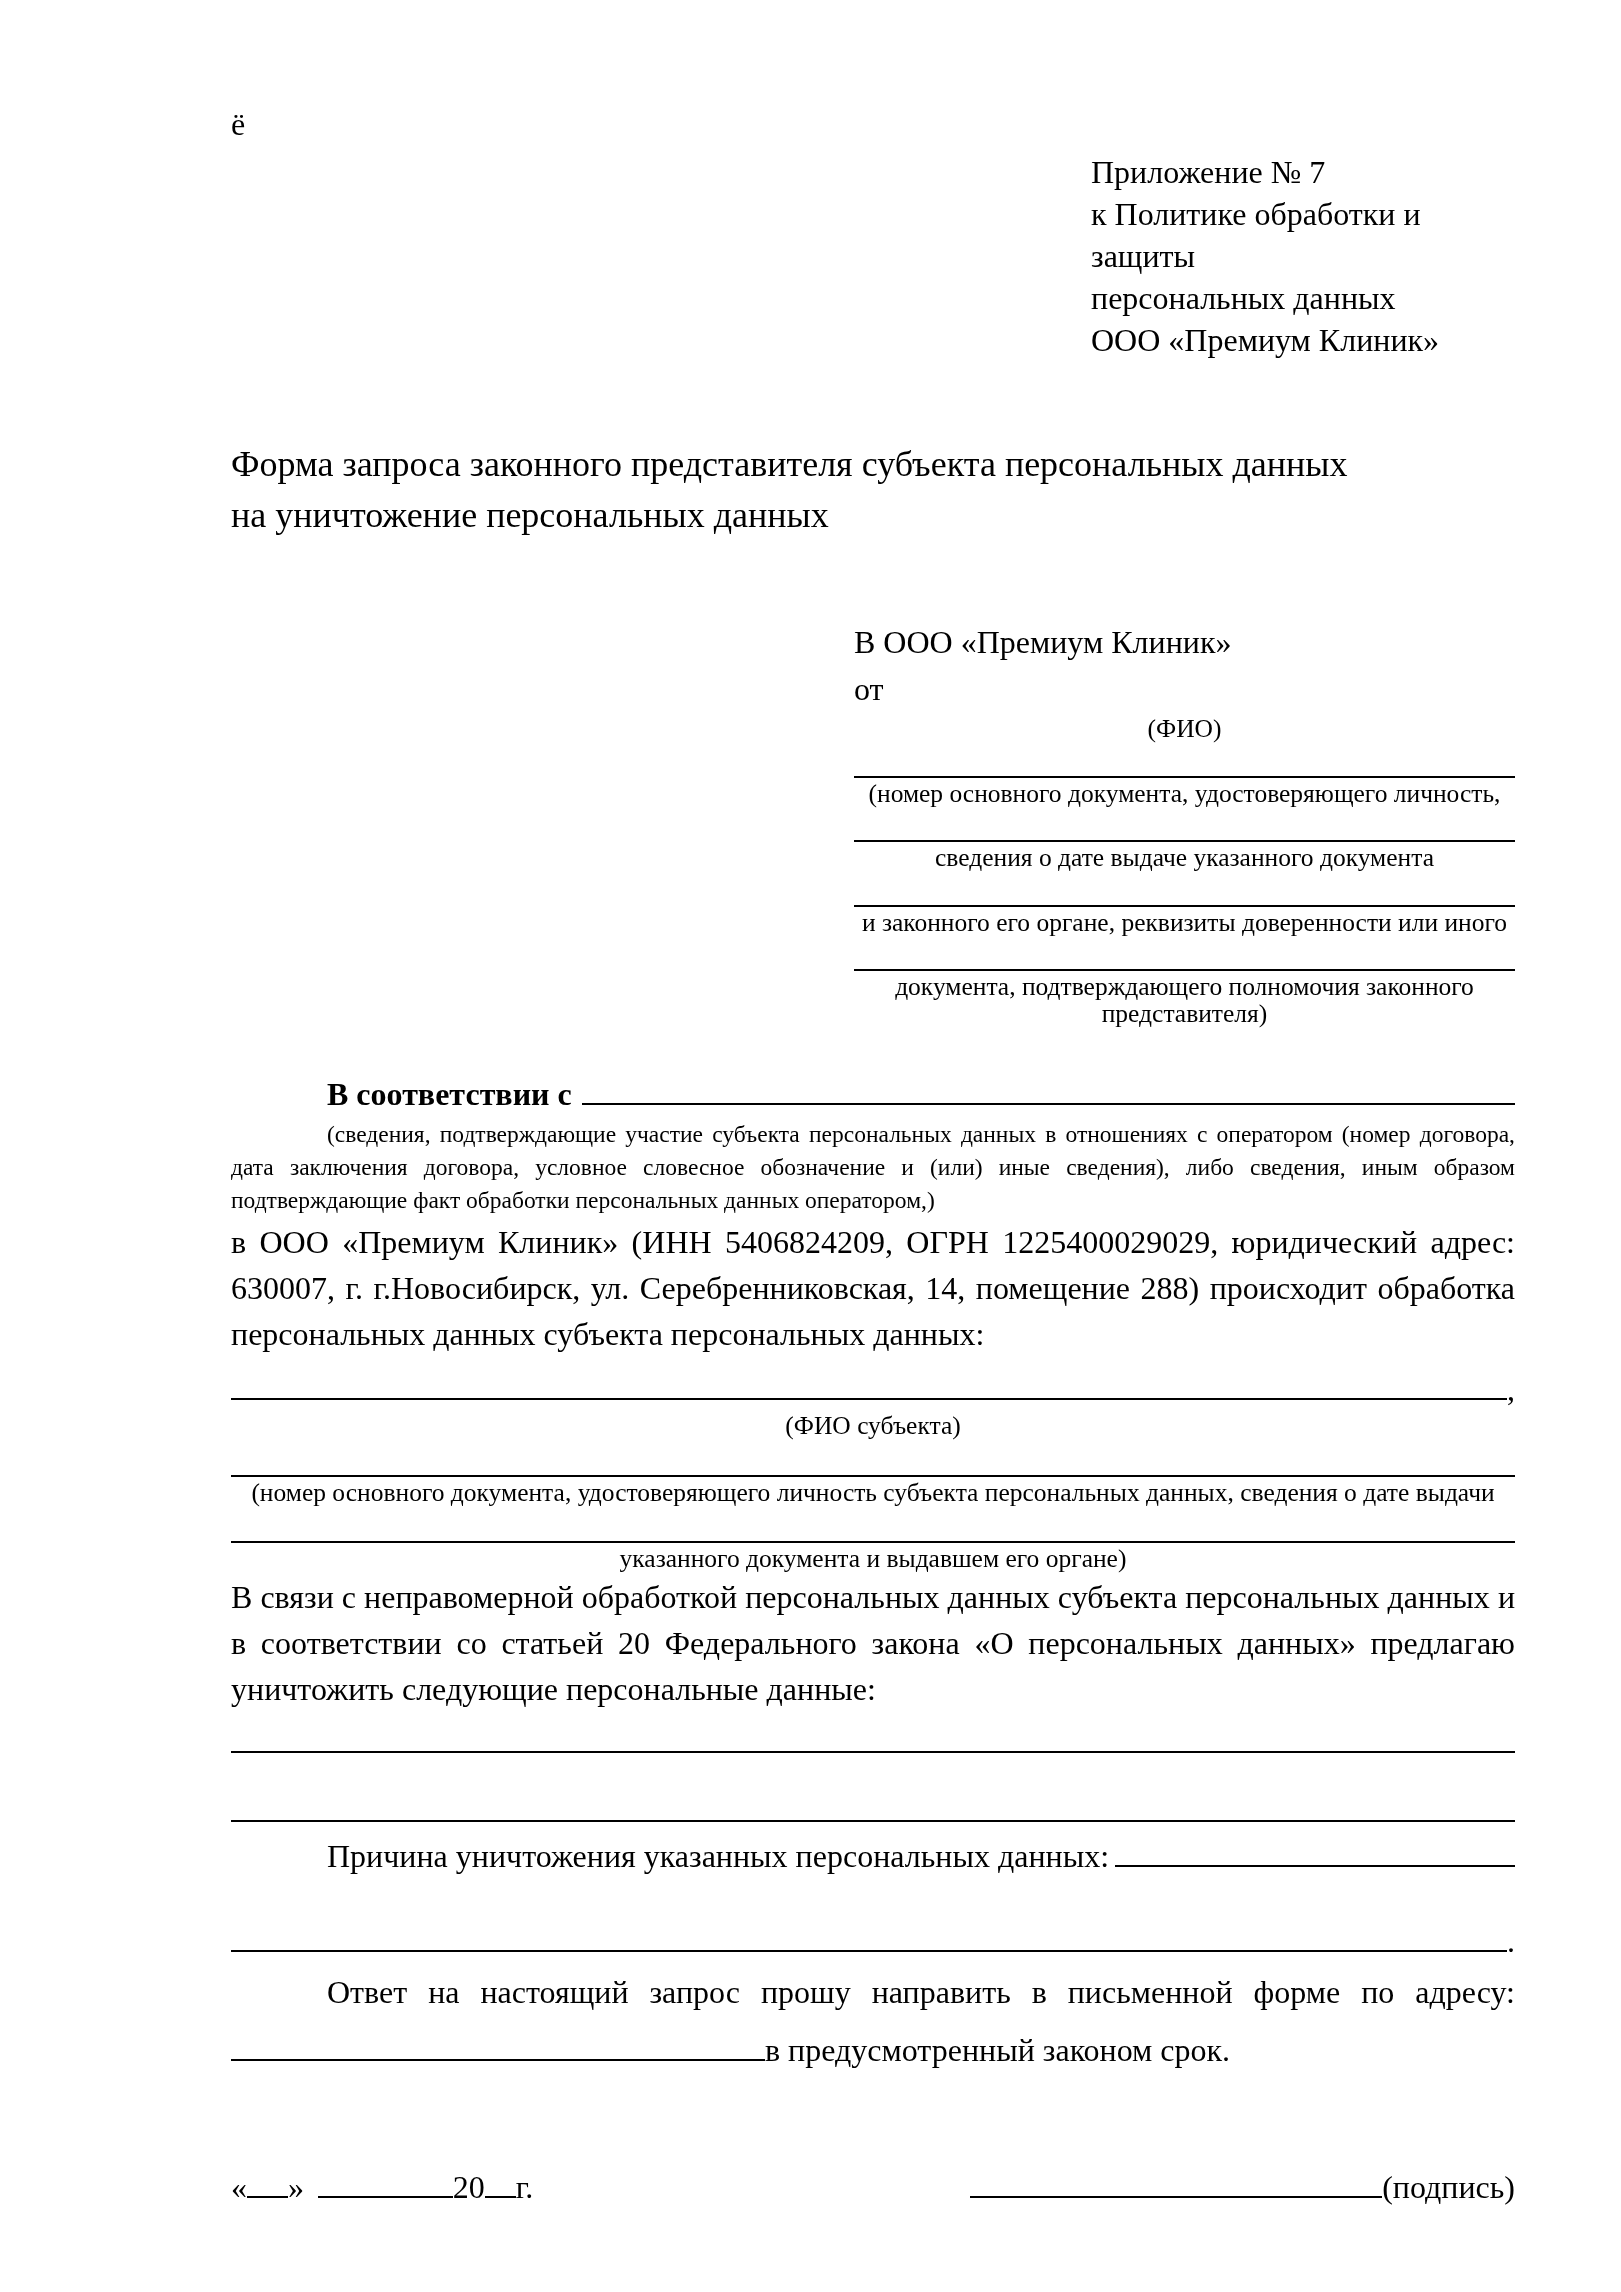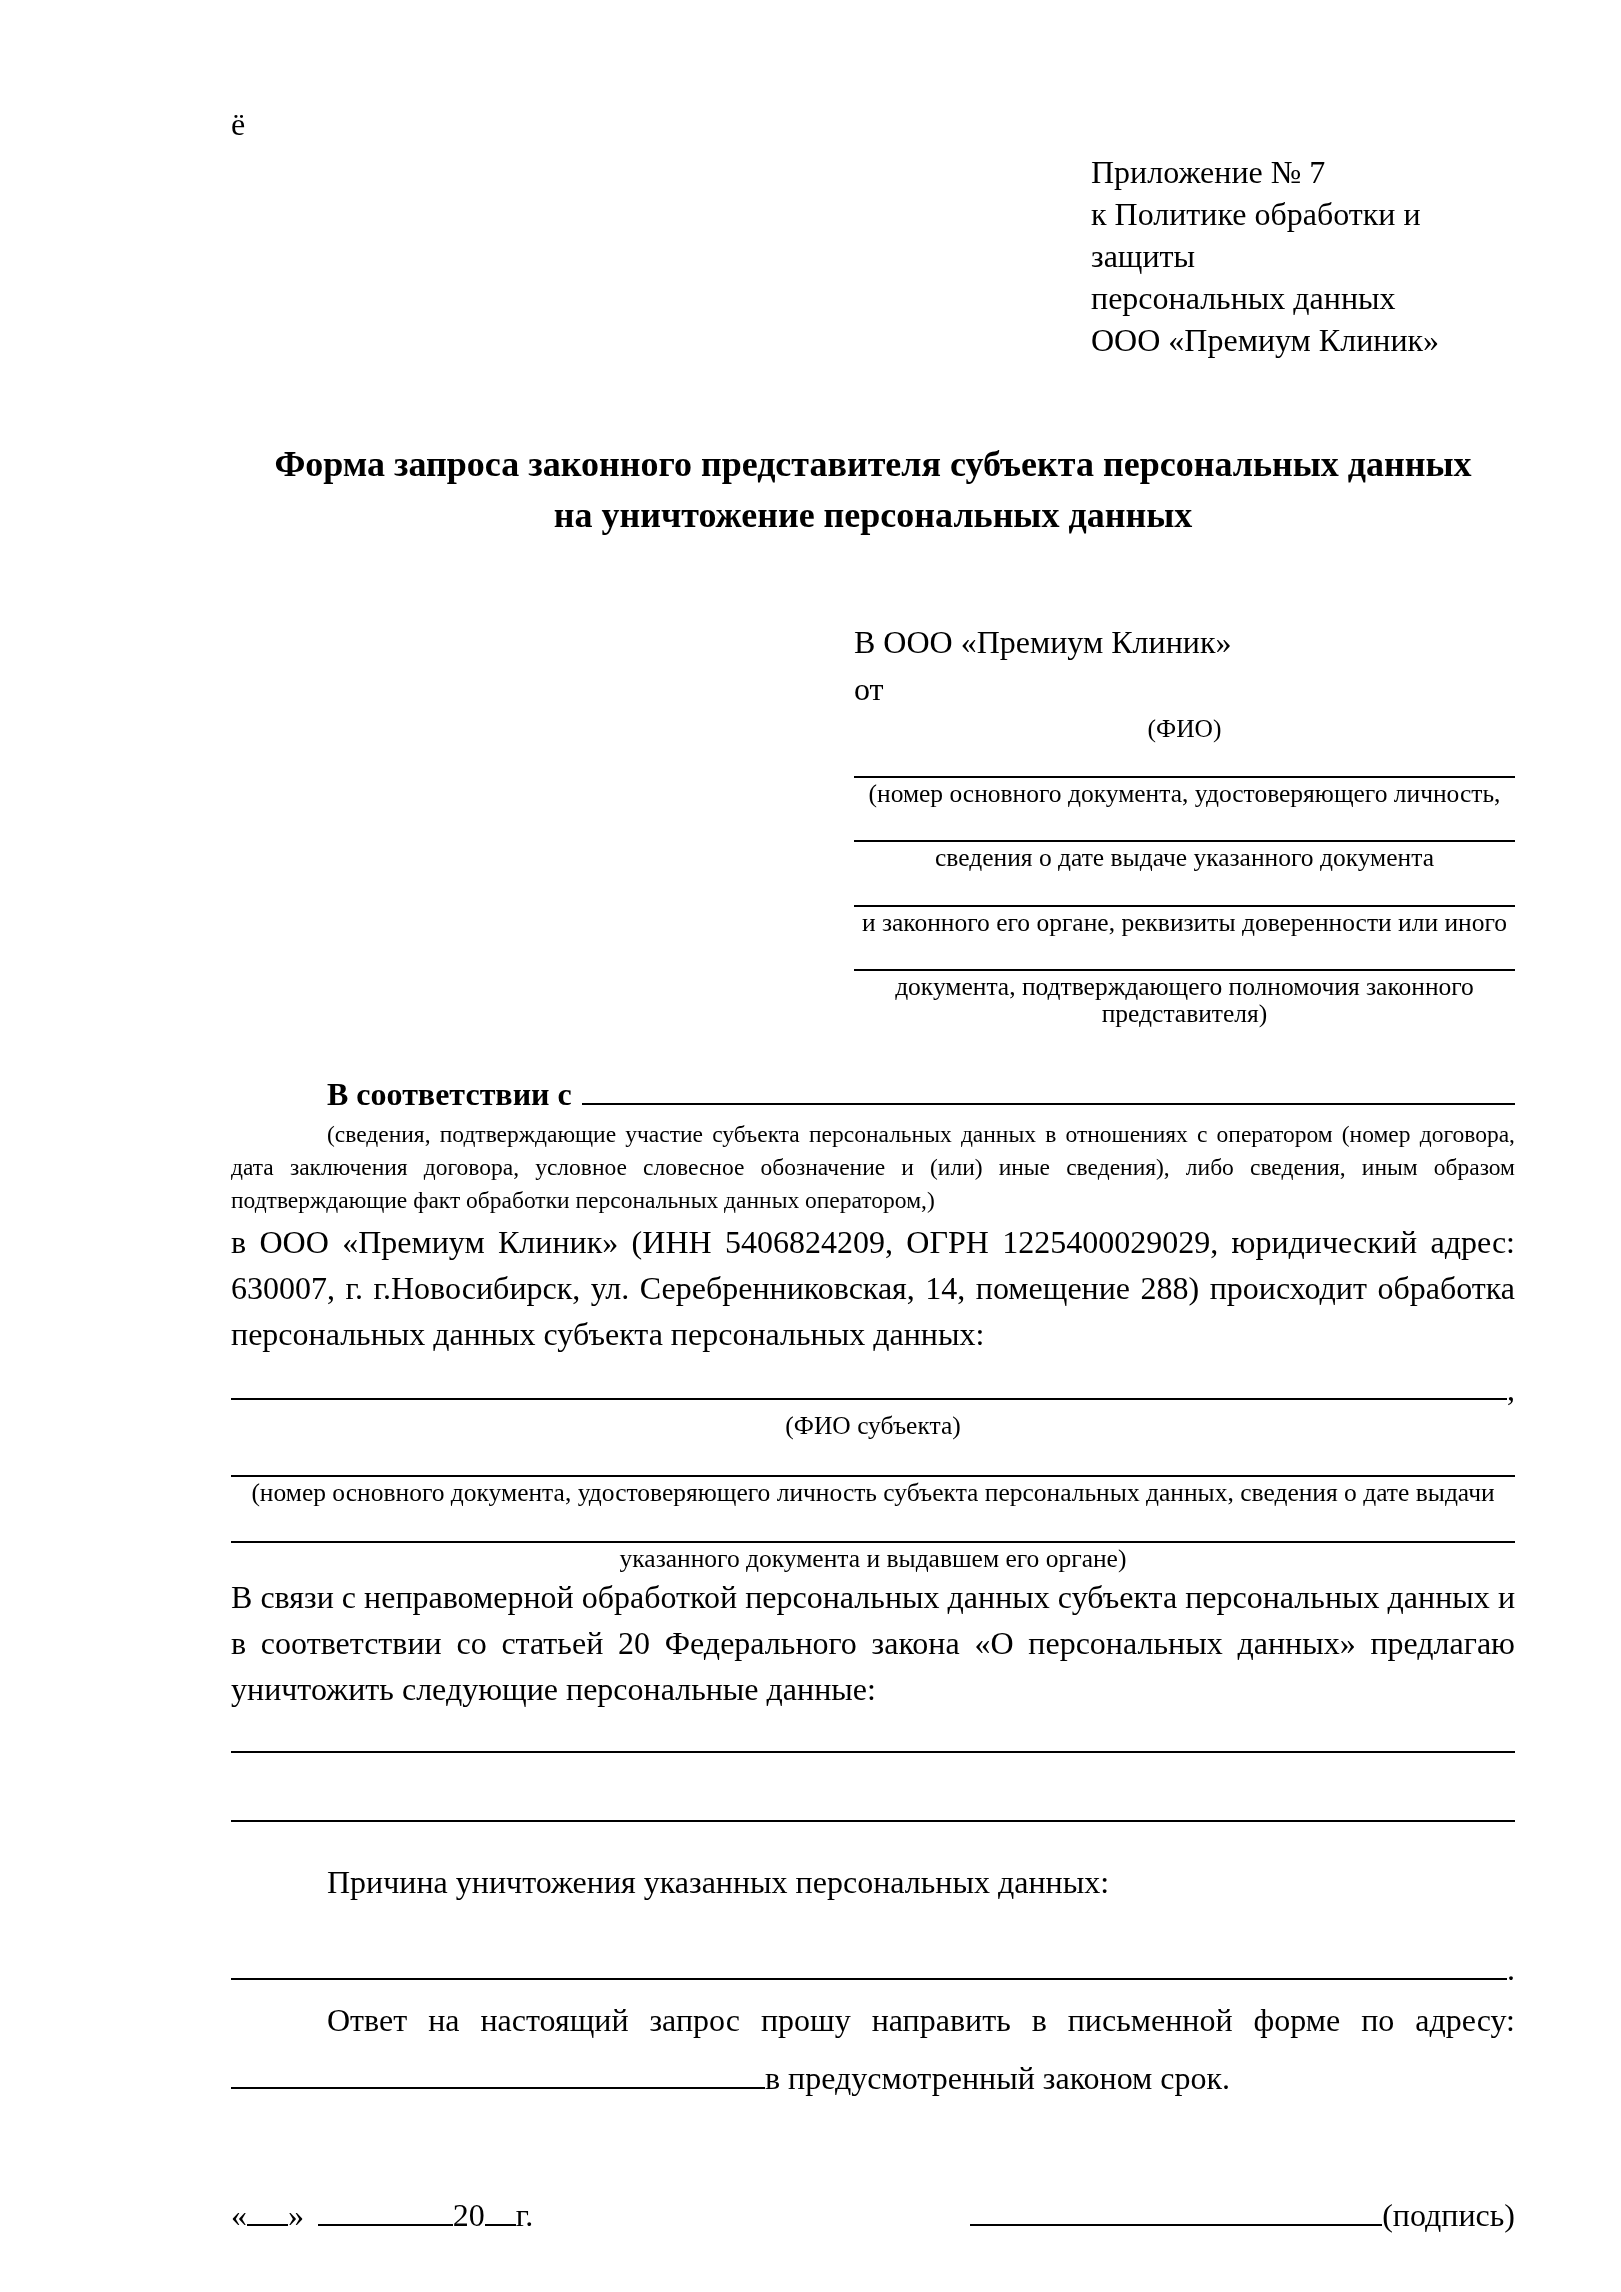--- a/index.html
+++ b/index.html
@@ -29,22 +29,21 @@
   .appendix {
     margin-top: 5.9px;
     margin-left: 860px;
     font-size: 32px;
     line-height: 42px;
   }
 
   
   .title {
     margin-top: 78px;
-    text-align: center;
-    font-weight: bold;
+    font-weight: normal;
     font-size: 36px;
     line-height: 51px;
   }
 
   
   .addressee {
     margin-top: 80px;
     margin-left: 623px;
     width: 661px;
     font-size: 32px;
@@ -89,21 +88,21 @@
     font-size: 32px;
     line-height: 46px;
     text-align: justify;
   }
   .subject-line { margin-top: 11.8px; }
   .tail { white-space: nowrap; }
   .mt36 { margin-top: 35px; }
   .blank-1 { margin-top: 39px; }
   .blank-2 { margin-top: 67px; }
 
-  .reason { margin-top: 39px; line-height: 43px; padding-left: 96px; flex-direction: column; }
+  .reason { margin-top: 13px; line-height: 43px; padding-left: 96px; }
   .reason .label { padding-right: 5.9px; }
   .cont { margin-top: 43px; }
 
   .reply {
     margin-top: 5.9px;
     text-indent: 96px;
     text-align: justify;
     text-align-last: justify;
   }
   .reply-tail-row { margin-top: 11.8px; line-height: 46px; }

